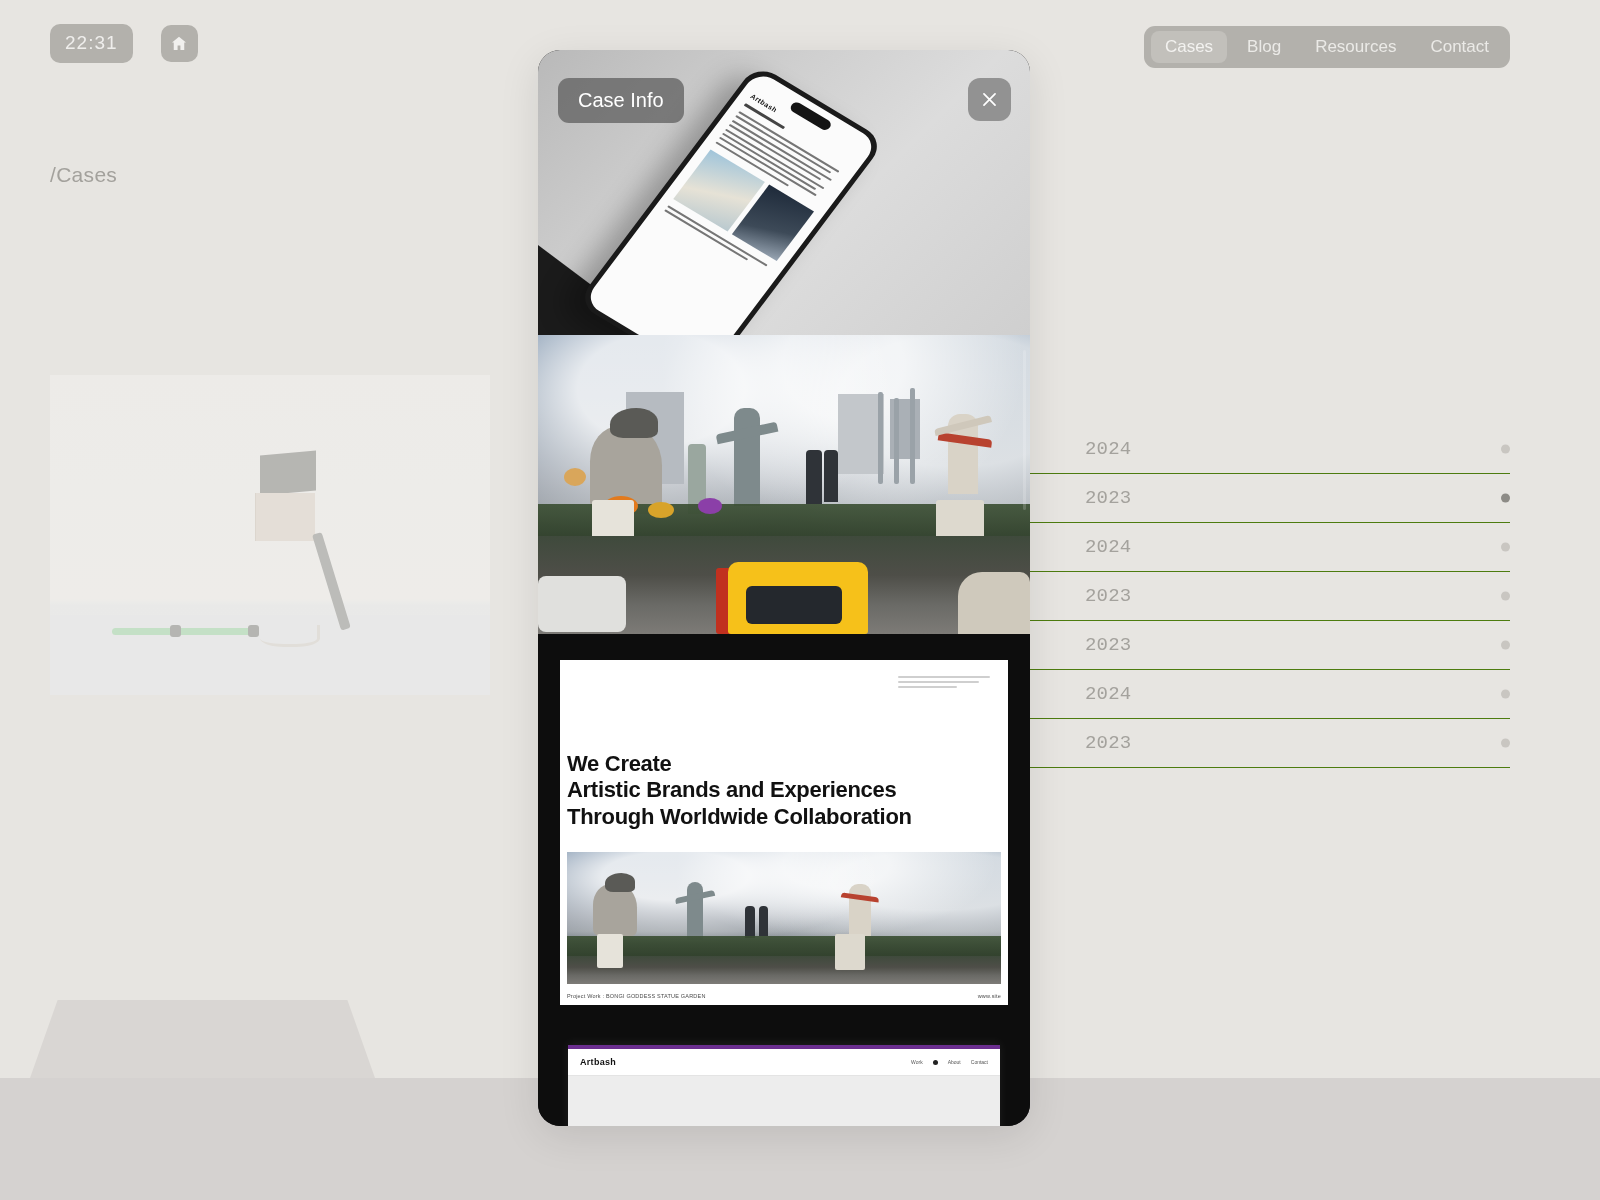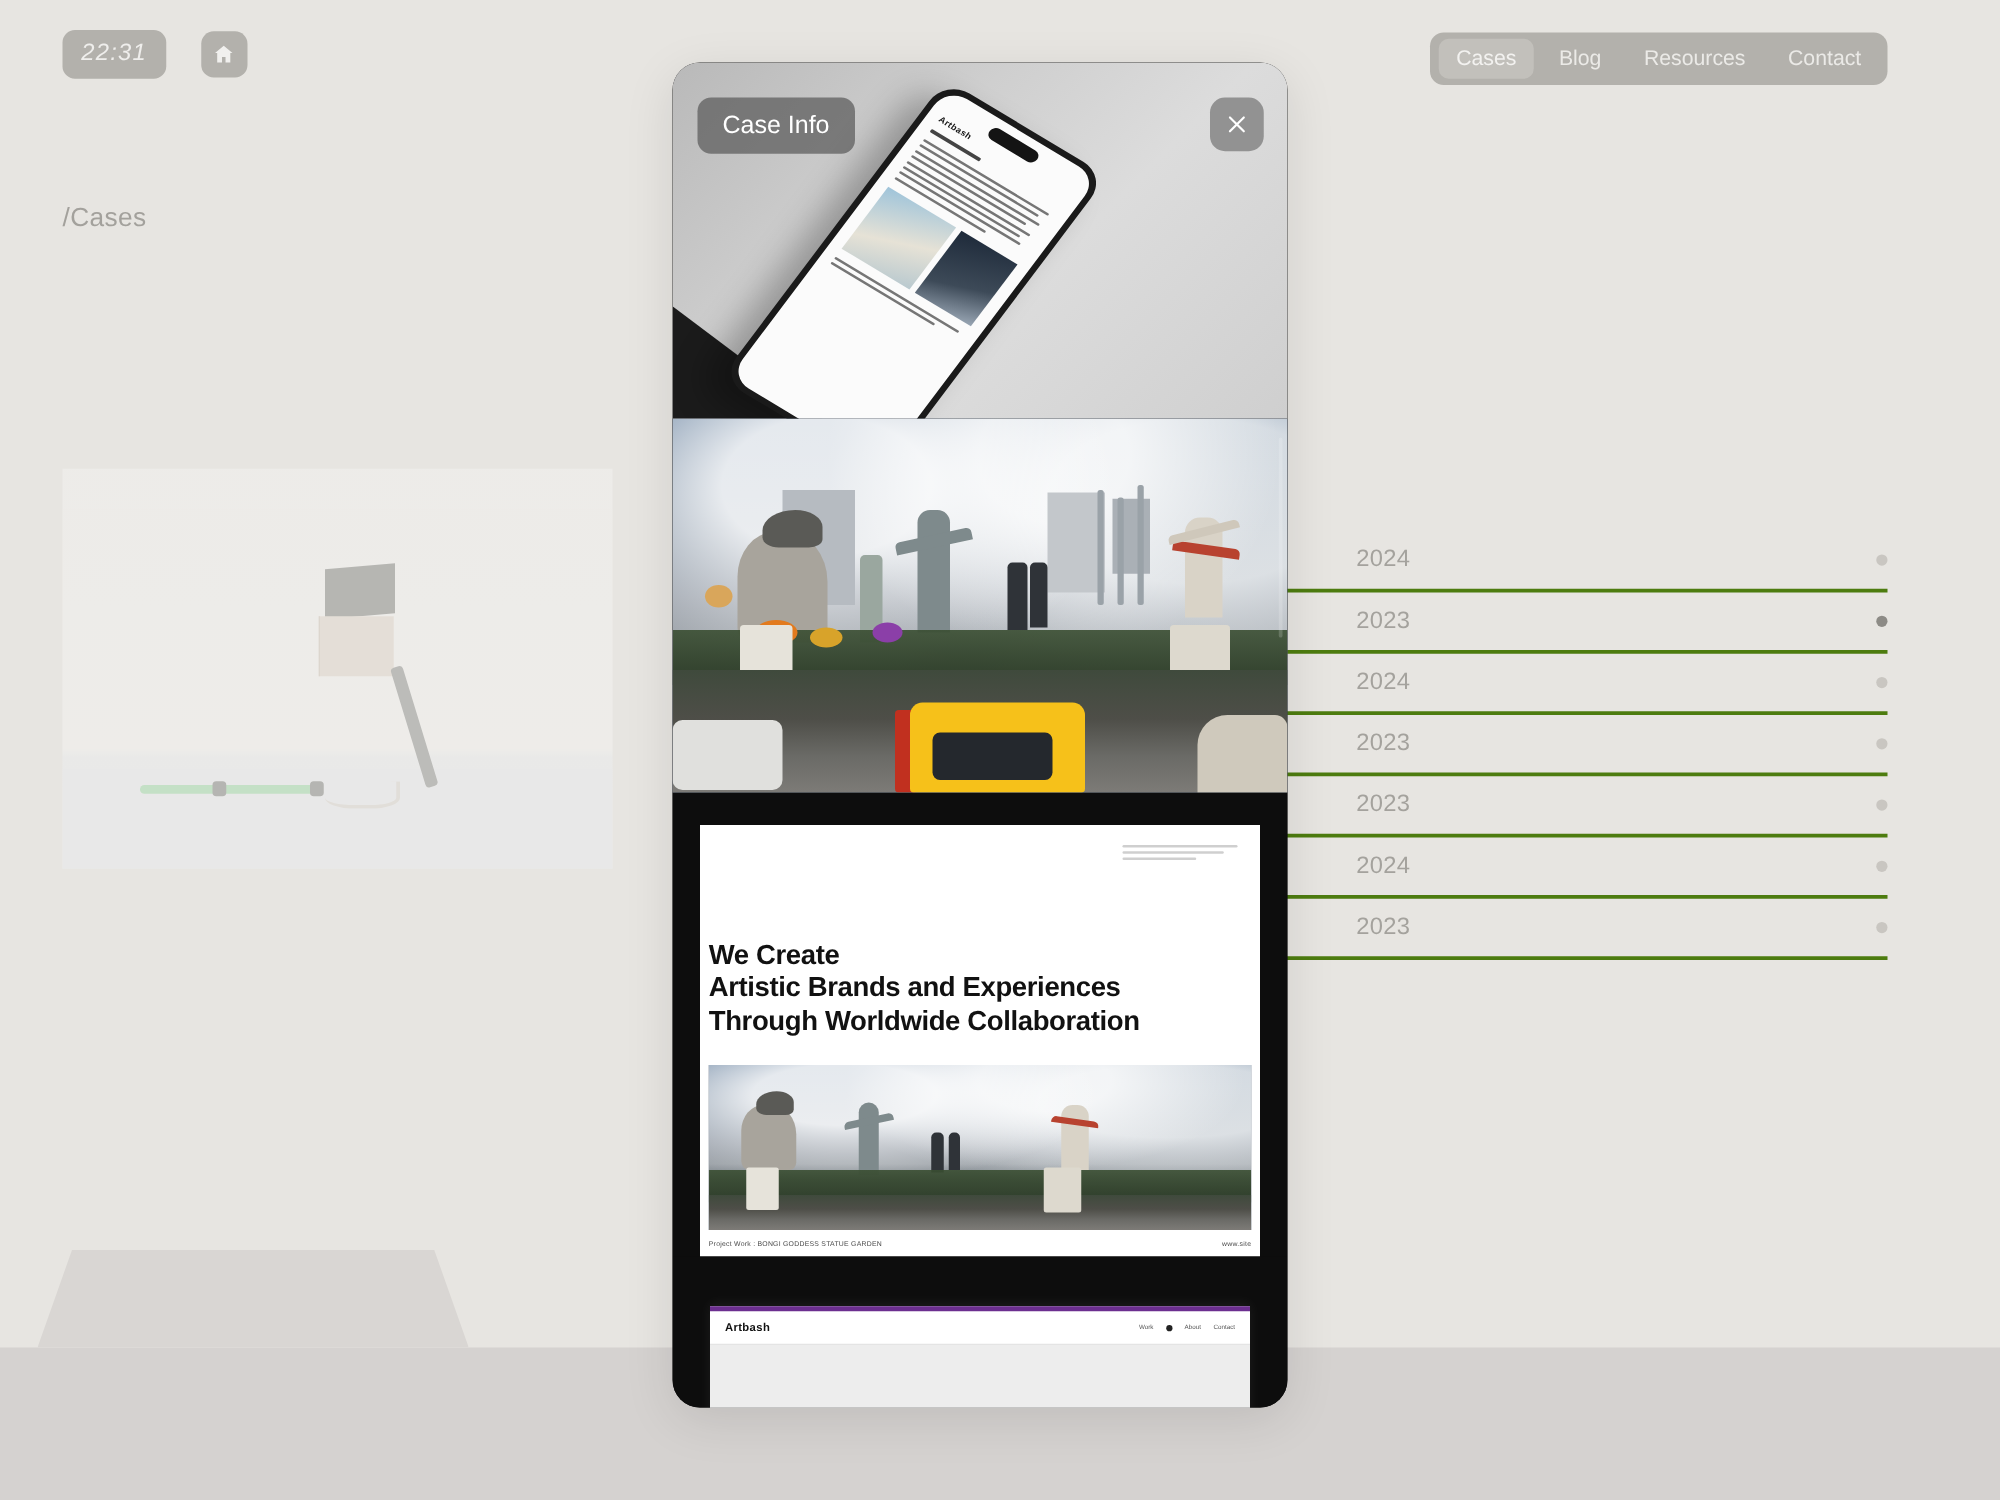--- a/index.html
+++ b/index.html
@@ -85,21 +85,20 @@
   .bp-floor {
     position: absolute; left: 0; right: 0; top: 240px; bottom: 0;
     background: #eaecee;
   }
 
   
   .statusbar-left {
     position: absolute; left: 50px; top: 24px;
     display: flex; align-items: center; gap: 28px;
     z-index: 6;
-    font-style: italic;
   }
   .time-badge {
     background: #b3b1ac;
     color: #efeeec;
     font-size: 19px;
     letter-spacing: 1px;
     padding: 8px 15px 9px;
     border-radius: 10px;
     font-family: "Liberation Sans", sans-serif;
   }
@@ -154,21 +153,22 @@
   
   .year-list {
     position: absolute;
     left: 630px; right: 90px; top: 425px;
     z-index: 1;
   }
   .year-row {
     position: relative;
     height: 49px;
     display: flex; align-items: center;
-    border-bottom: 3px solid #4d7c0f;
+    border-bottom: 1px solid #4d7c0f;
+    font-family: Liberation Mono, monospace;
   }
   .year-row:first-child { border-top: none; }
   .year-label {
     margin-left: 455px;
     font-size: 19px;
     color: #a4a29d;
     letter-spacing: .2px;
   }
   .year-dot {
     position: absolute; right: 0px; top: 50%;

